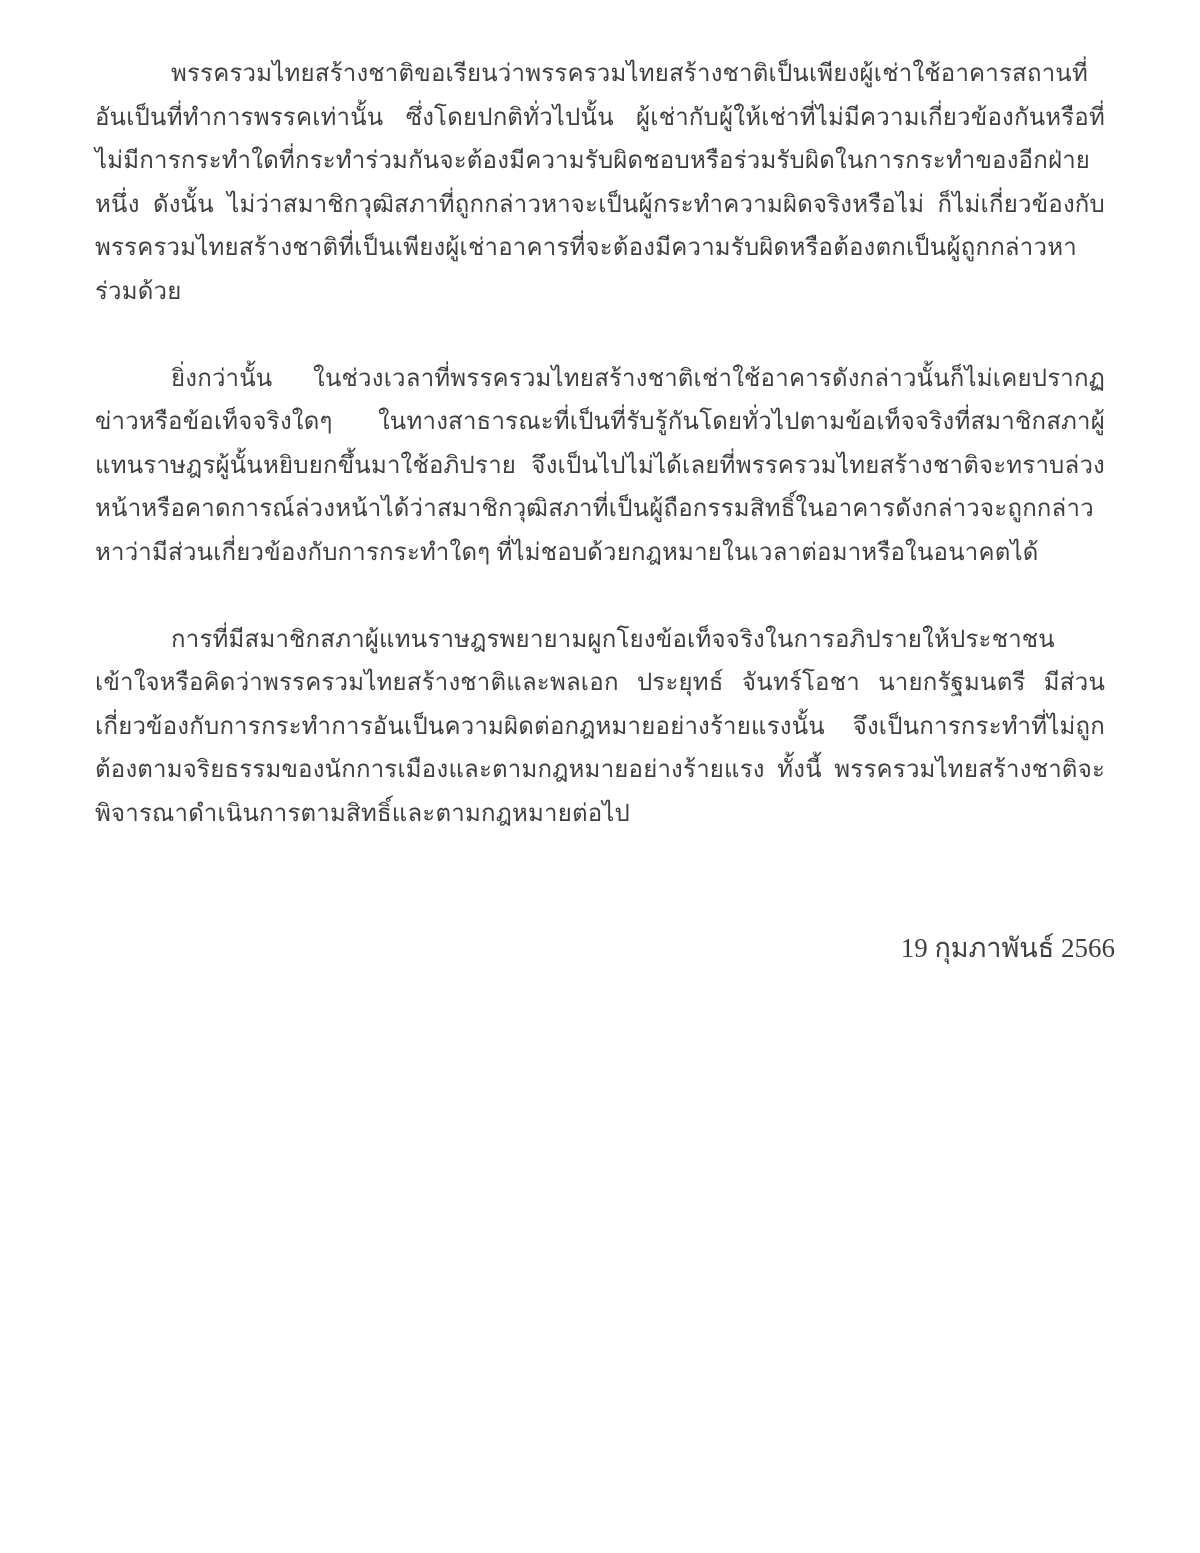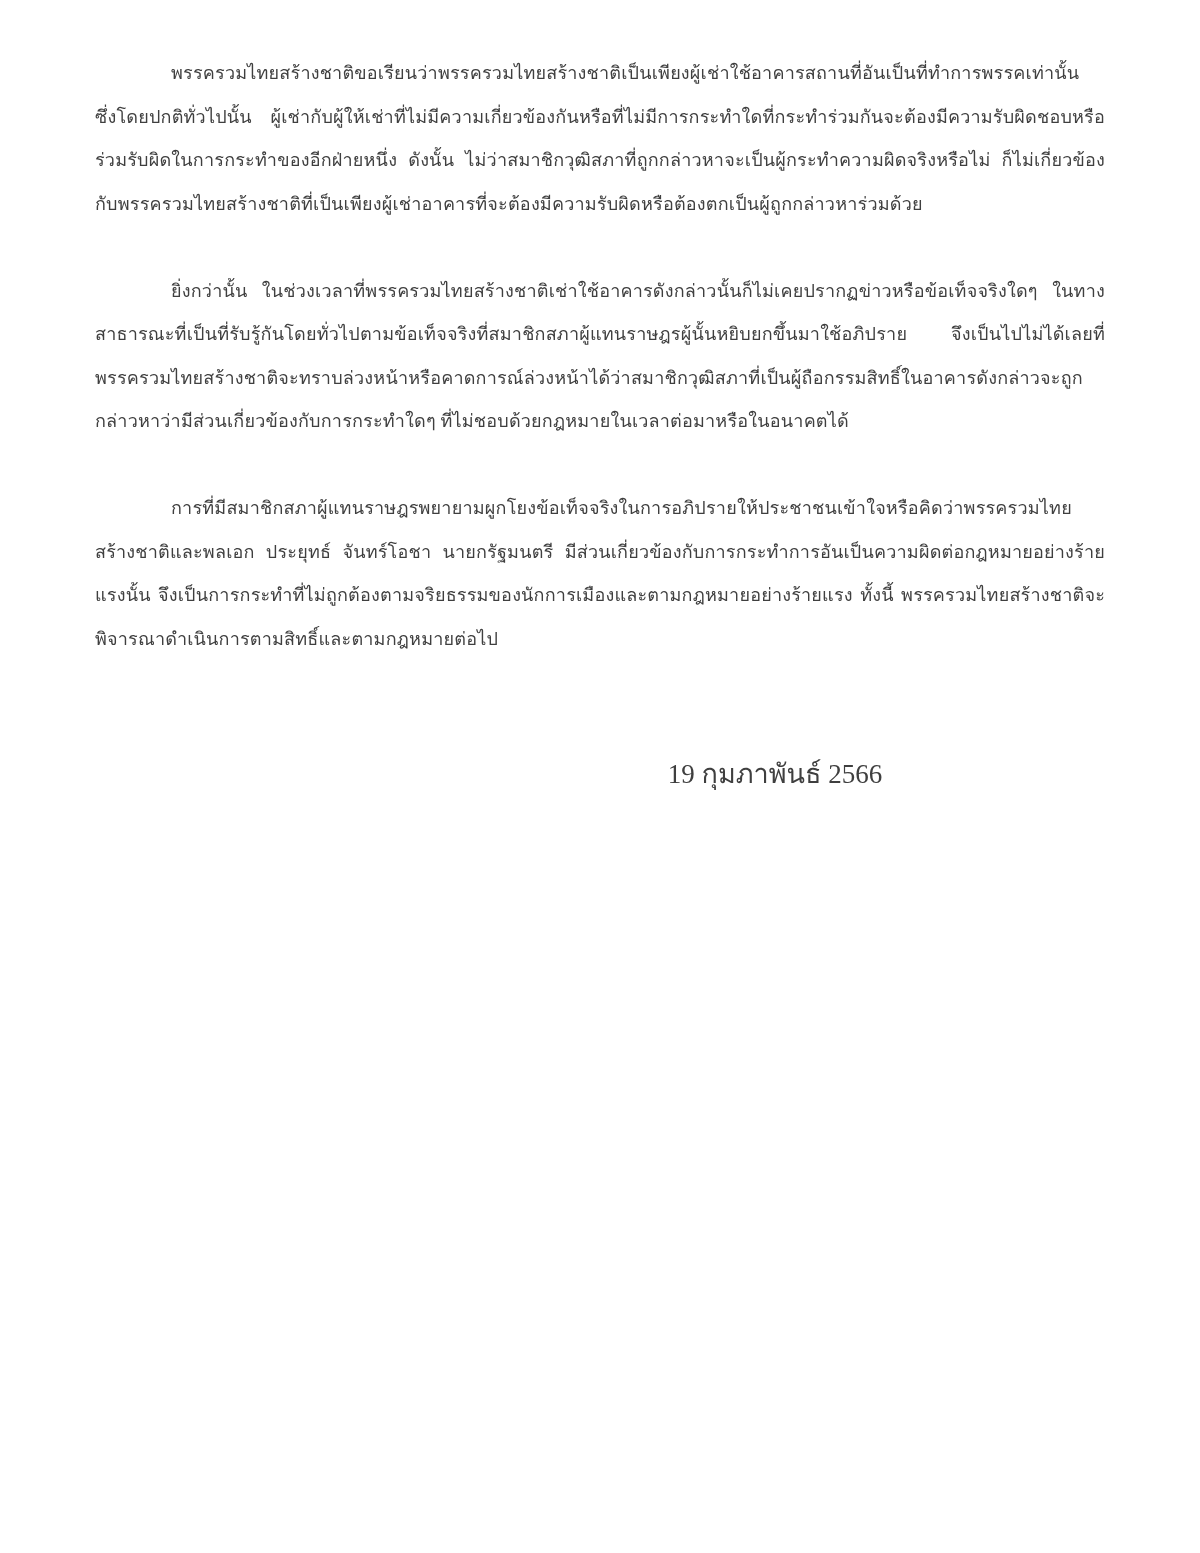--- a/index.html
+++ b/index.html
@@ -13,21 +13,21 @@
     height: 1553px;
     margin: 0 auto;
     background: #ffffff;
     box-sizing: border-box;
     padding: 52px 95px 0 95px;
     font-family: "Liberation Serif", "DejaVu Serif", serif;
     color: #3f3f3f;
     overflow: hidden;
   }
   .doc-body {
-    font-size: 18px;
+    font-size: 24px;
     line-height: 43.5px;
   }
   .doc-body p {
     margin: 0 0 43.5px 0;
     text-align: justify;
     text-indent: 76px;
     letter-spacing: 0.2px;
   }
   .signature-block {
     margin-top: 92px;
@@ -35,20 +35,21 @@
     width: 680px;
     text-align: center;
     font-size: 27px;
     line-height: 43.5px;
   }
   .signature-block .sig-line {
     margin: 0;
   }
   .signature-block .sig-date {
     margin-top: 24px;
+    text-align: right;
   }
 </style>
 </head>
 <body>
 
 <div class="page">
   <div class="doc-body">
     <p>พรรครวมไทยสร้างชาติขอเรียนว่าพรรครวมไทยสร้างชาติเป็นเพียงผู้เช่าใช้อาคารสถานที่อันเป็นที่ทำการพรรคเท่านั้น ซึ่งโดยปกติทั่วไปนั้น ผู้เช่ากับผู้ให้เช่าที่ไม่มีความเกี่ยวข้องกันหรือที่ไม่มีการกระทำใดที่กระทำร่วมกันจะต้องมีความรับผิดชอบหรือร่วมรับผิดในการกระทำของอีกฝ่ายหนึ่ง ดังนั้น ไม่ว่าสมาชิกวุฒิสภาที่ถูกกล่าวหาจะเป็นผู้กระทำความผิดจริงหรือไม่ ก็ไม่เกี่ยวข้องกับพรรครวมไทยสร้างชาติที่เป็นเพียงผู้เช่าอาคารที่จะต้องมีความรับผิดหรือต้องตกเป็นผู้ถูกกล่าวหาร่วมด้วย</p>
     <p>ยิ่งกว่านั้น ในช่วงเวลาที่พรรครวมไทยสร้างชาติเช่าใช้อาคารดังกล่าวนั้นก็ไม่เคยปรากฏข่าวหรือข้อเท็จจริงใดๆ ในทางสาธารณะที่เป็นที่รับรู้กันโดยทั่วไปตามข้อเท็จจริงที่สมาชิกสภาผู้แทนราษฎรผู้นั้นหยิบยกขึ้นมาใช้อภิปราย  จึงเป็นไปไม่ได้เลยที่พรรครวมไทยสร้างชาติจะทราบล่วงหน้าหรือคาดการณ์ล่วงหน้าได้ว่าสมาชิกวุฒิสภาที่เป็นผู้ถือกรรมสิทธิ์ในอาคารดังกล่าวจะถูกกล่าวหาว่ามีส่วนเกี่ยวข้องกับการกระทำใดๆ ที่ไม่ชอบด้วยกฎหมายในเวลาต่อมาหรือในอนาคตได้</p>
     <p>การที่มีสมาชิกสภาผู้แทนราษฎรพยายามผูกโยงข้อเท็จจริงในการอภิปรายให้ประชาชนเข้าใจหรือคิดว่าพรรครวมไทยสร้างชาติและพลเอก ประยุทธ์ จันทร์โอชา นายกรัฐมนตรี มีส่วนเกี่ยวข้องกับการกระทำการอันเป็นความผิดต่อกฎหมายอย่างร้ายแรงนั้น จึงเป็นการกระทำที่ไม่ถูกต้องตามจริยธรรมของนักการเมืองและตามกฎหมายอย่างร้ายแรง ทั้งนี้ พรรครวมไทยสร้างชาติจะพิจารณาดำเนินการตามสิทธิ์และตามกฎหมายต่อไป</p>

